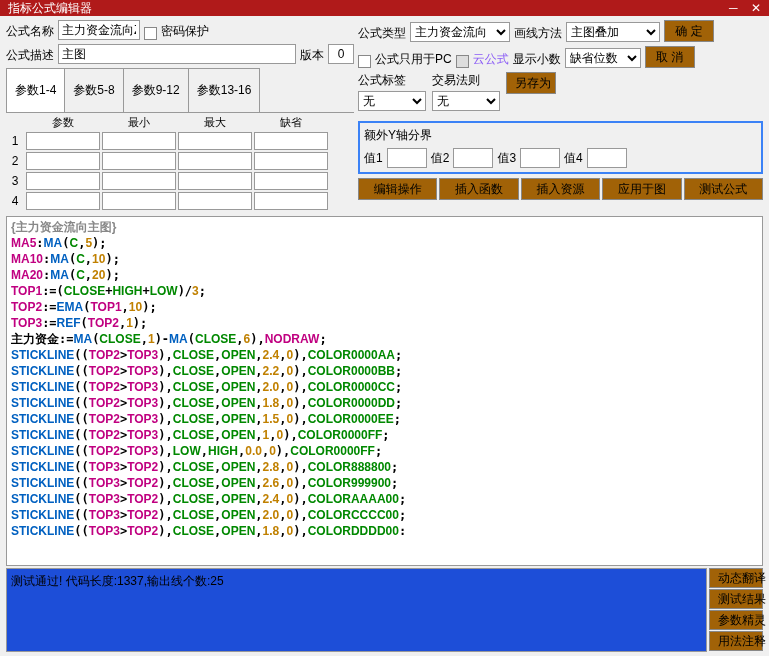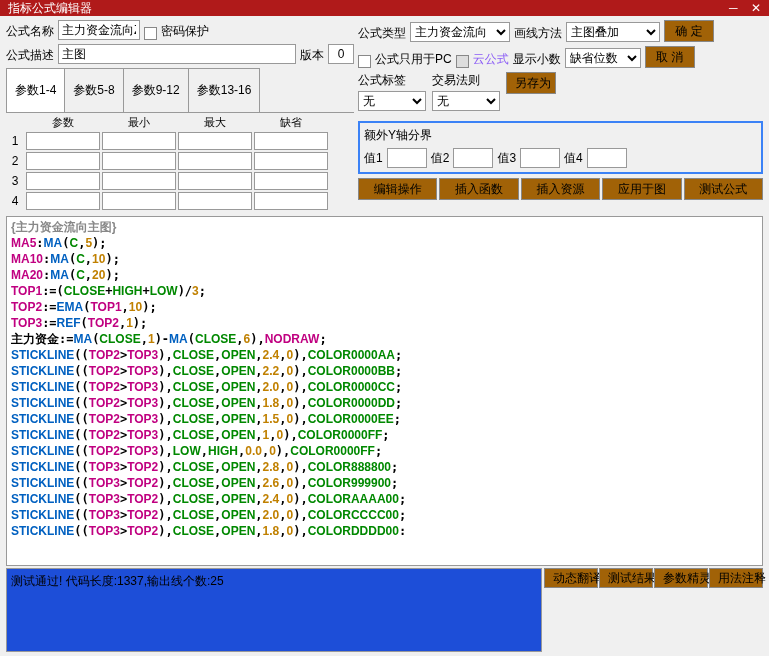--- a/index.html
+++ b/index.html
@@ -20,21 +20,21 @@
 .tab.active{background:#fff;z-index:1}
 .param-grid{display:grid;grid-template-columns:18px 74px 74px 74px 74px;gap:2px;margin-top:2px}
 .param-hdr{text-align:center;font-size:11px}
 .param-cell{border:1px solid #999;background:#fff;height:18px}
 .param-idx{text-align:center;line-height:18px}
 .btn-row{display:flex;gap:2px;margin-top:4px}
 .btn-row .btn{flex:1;padding:0 4px}
 .code-area{border:1px solid #999;background:#fff;height:350px;margin:2px 6px;padding:2px 4px;overflow:auto;font-family:Consolas,monospace;font-weight:bold;white-space:pre;line-height:16px;position:relative}
 .bottom{display:flex;margin:2px 6px;gap:2px}
 .status{flex:1;border:1px solid #999;background:#1d4ed8;height:84px;padding:4px}
-.side-btns{display:flex;flex-direction:row;gap:1px}
+.side-btns{display:flex;flex-direction:column;gap:1px}
 .side-btns .btn{height:20px;width:54px}
 .yaxis{border:2px solid #3b82f6;padding:4px;margin-top:10px}
 .yaxis-row{display:flex;gap:4px;margin-top:4px;align-items:center}
 .yaxis-row input{width:40px}
 .c-title{color:#888}.c-fn{color:#0060c0}.c-n{color:#c08000}.c-clr{color:#008800}.c-id{color:#c00080}
 </style>
 </head>
 <body>
 
 <div class="titlebar">

